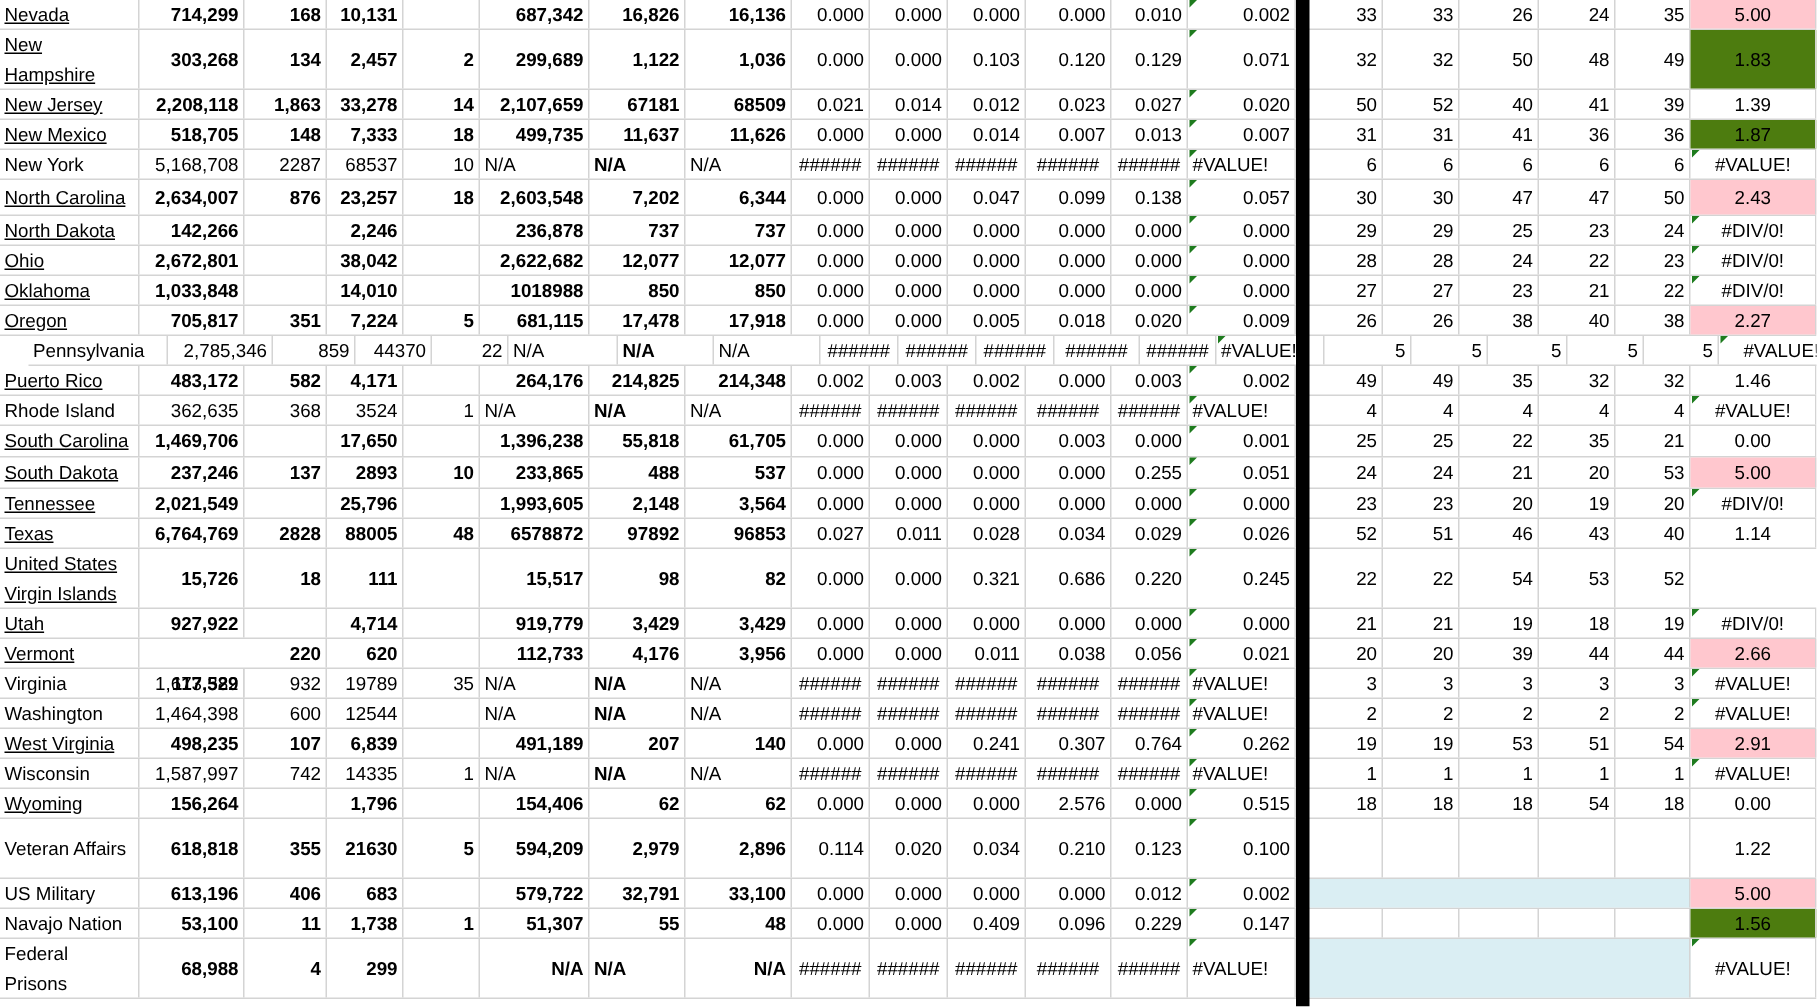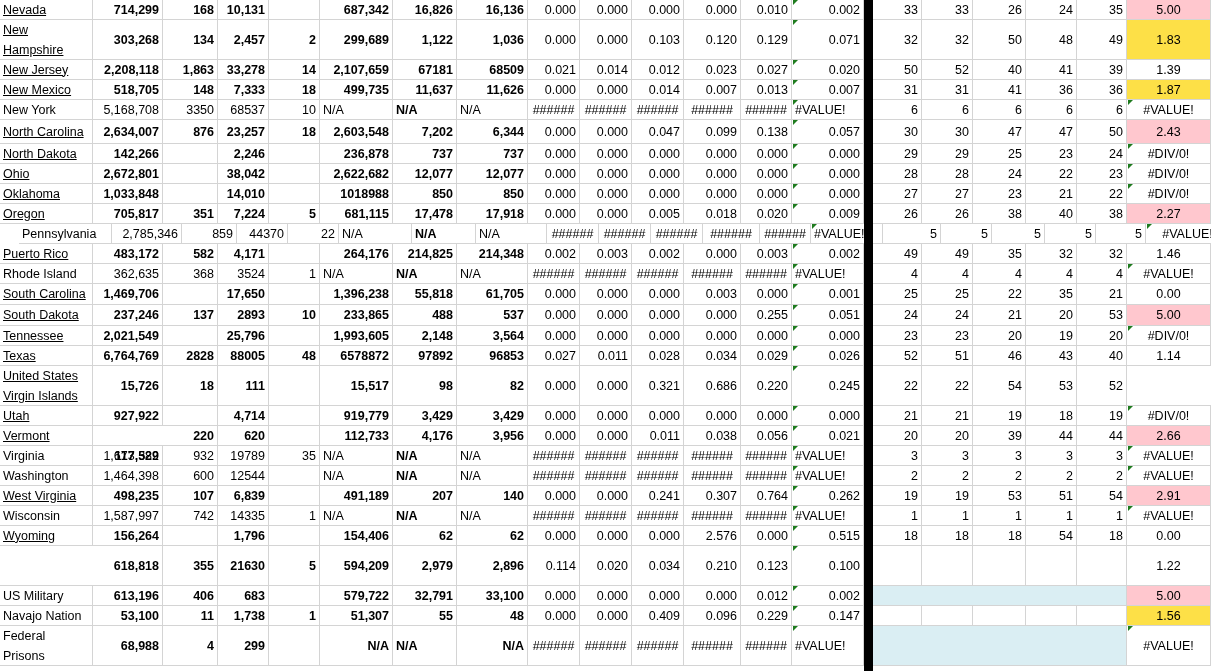--- a/index.html
+++ b/index.html
@@ -8,21 +8,21 @@
   .row{position:absolute;left:0;width:1211px;border-bottom:1px solid #d4d4d4;box-sizing:border-box;}
   .cell{position:absolute;top:0;height:100%;box-sizing:border-box;border-right:1px solid #d4d4d4;display:flex;align-items:center;padding:0 3px;white-space:nowrap;overflow:visible;}
   .r{justify-content:flex-end;}
   .l{justify-content:flex-start;}
   .c{justify-content:center;}
   .b{font-weight:bold;}
   .name{line-height:20px;white-space:normal;}
   .name.link{text-decoration:underline;}
   .tri::before{content:"";position:absolute;left:1px;top:0;width:0;height:0;border-top:5px solid #1e7b1e;border-right:5px solid transparent;}
   .pink{background:#ffc7ce;}
-  .yellow{background:#fde047;}
+  .yellow{background:#4d7c0f;}
   .blue{background:#daeef3;}
   #blackbar{position:absolute;left:864px;top:0;width:9px;height:671px;background:#000;}
 </style>
 </head>
 <body>
 
 <div id="sheet">
     <div class="row" style="top: 0px; height: 20px;">
       <div class="cell l name link" style="left: 0px; width: 93px;">Nevada</div>
       <div class="cell r b" style="left: 93px; width: 70px;">714,299</div>
@@ -107,21 +107,21 @@
       <div class="cell r" style="left: 873px; width: 49px;">31</div>
       <div class="cell r" style="left: 922px; width: 51px;">31</div>
       <div class="cell r" style="left: 973px; width: 53px;">41</div>
       <div class="cell r" style="left: 1026px; width: 51px;">36</div>
       <div class="cell r" style="left: 1077px; width: 50px;">36</div>
       <div class="cell c yellow" style="left: 1127px; width: 84px;">1.87</div>
     </div>
     <div class="row" style="top: 100px; height: 20px;">
       <div class="cell l name" style="left: 0px; width: 93px;">New York</div>
       <div class="cell r" style="left: 93px; width: 70px;">5,168,708</div>
-      <div class="cell r" style="left: 163px; width: 55px;">3350</div>
+      <div class="cell r" style="left: 163px; width: 55px;">2287</div>
       <div class="cell r" style="left: 218px; width: 51px;">68537</div>
       <div class="cell r" style="left: 269px; width: 51px;">10</div>
       <div class="cell l" style="left: 320px; width: 73px;">N/A</div>
       <div class="cell l b" style="left: 393px; width: 64px;">N/A</div>
       <div class="cell l" style="left: 457px; width: 71px;">N/A</div>
       <div class="cell c" style="left: 528px; width: 52px;">######</div>
       <div class="cell c" style="left: 580px; width: 52px;">######</div>
       <div class="cell c" style="left: 632px; width: 52px;">######</div>
       <div class="cell c" style="left: 684px; width: 57px;">######</div>
       <div class="cell c" style="left: 741px; width: 51px;">######</div>
@@ -566,20 +566,21 @@
       <div class="cell r" style="left: 741px; width: 51px;">0.000</div>
       <div class="cell r tri" style="left: 792px; width: 72px;">0.515</div>
       <div class="cell r" style="left: 873px; width: 49px;">18</div>
       <div class="cell r" style="left: 922px; width: 51px;">18</div>
       <div class="cell r" style="left: 973px; width: 53px;">18</div>
       <div class="cell r" style="left: 1026px; width: 51px;">54</div>
       <div class="cell r" style="left: 1077px; width: 50px;">18</div>
       <div class="cell c" style="left: 1127px; width: 84px;">0.00</div>
     </div>
     <div class="row" style="top: 546px; height: 40px;">
+      <div class="cell l name" style="left: 0px; width: 93px;">Veteran Affairs</div>
       <div class="cell r b" style="left: 93px; width: 70px;">618,818</div>
       <div class="cell r b" style="left: 163px; width: 55px;">355</div>
       <div class="cell r b" style="left: 218px; width: 51px;">21630</div>
       <div class="cell r b" style="left: 269px; width: 51px;">5</div>
       <div class="cell r b" style="left: 320px; width: 73px;">594,209</div>
       <div class="cell r b" style="left: 393px; width: 64px;">2,979</div>
       <div class="cell r b" style="left: 457px; width: 71px;">2,896</div>
       <div class="cell r" style="left: 528px; width: 52px;">0.114</div>
       <div class="cell r" style="left: 580px; width: 52px;">0.020</div>
       <div class="cell r" style="left: 632px; width: 52px;">0.034</div>

